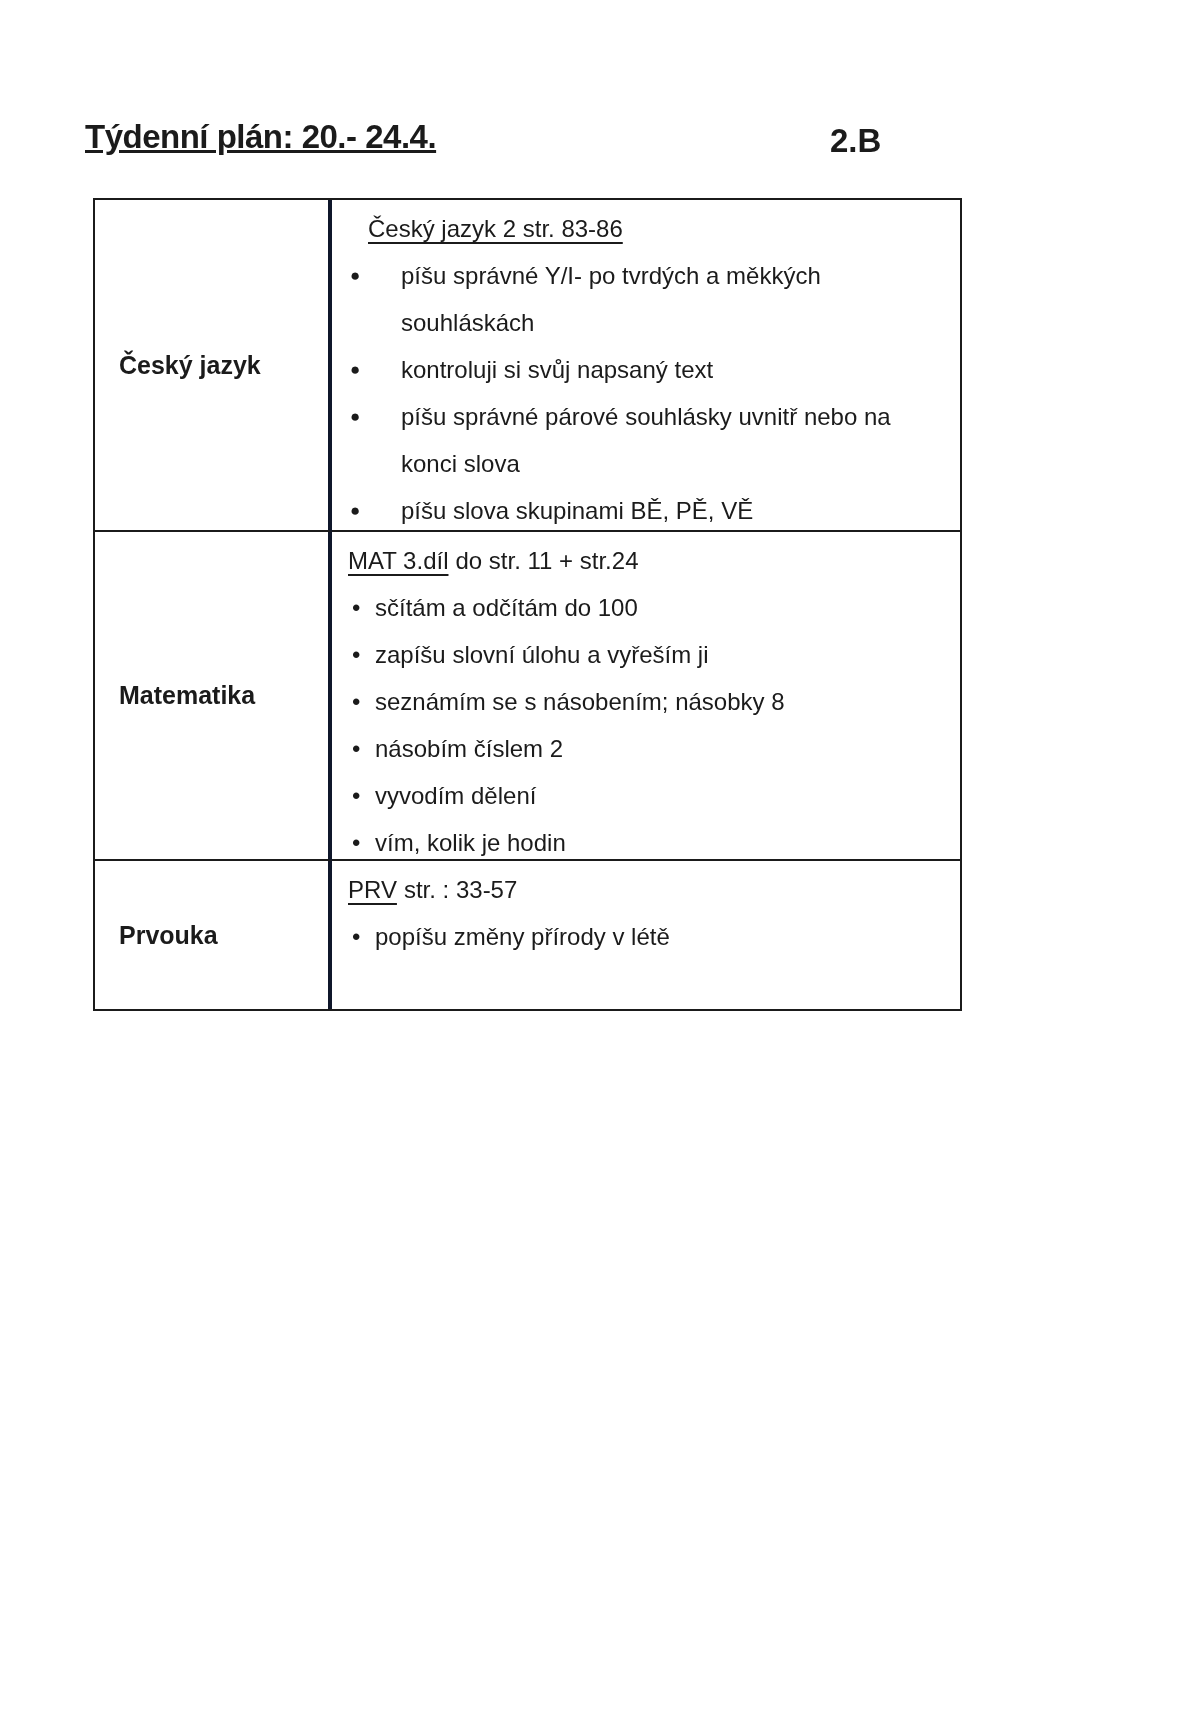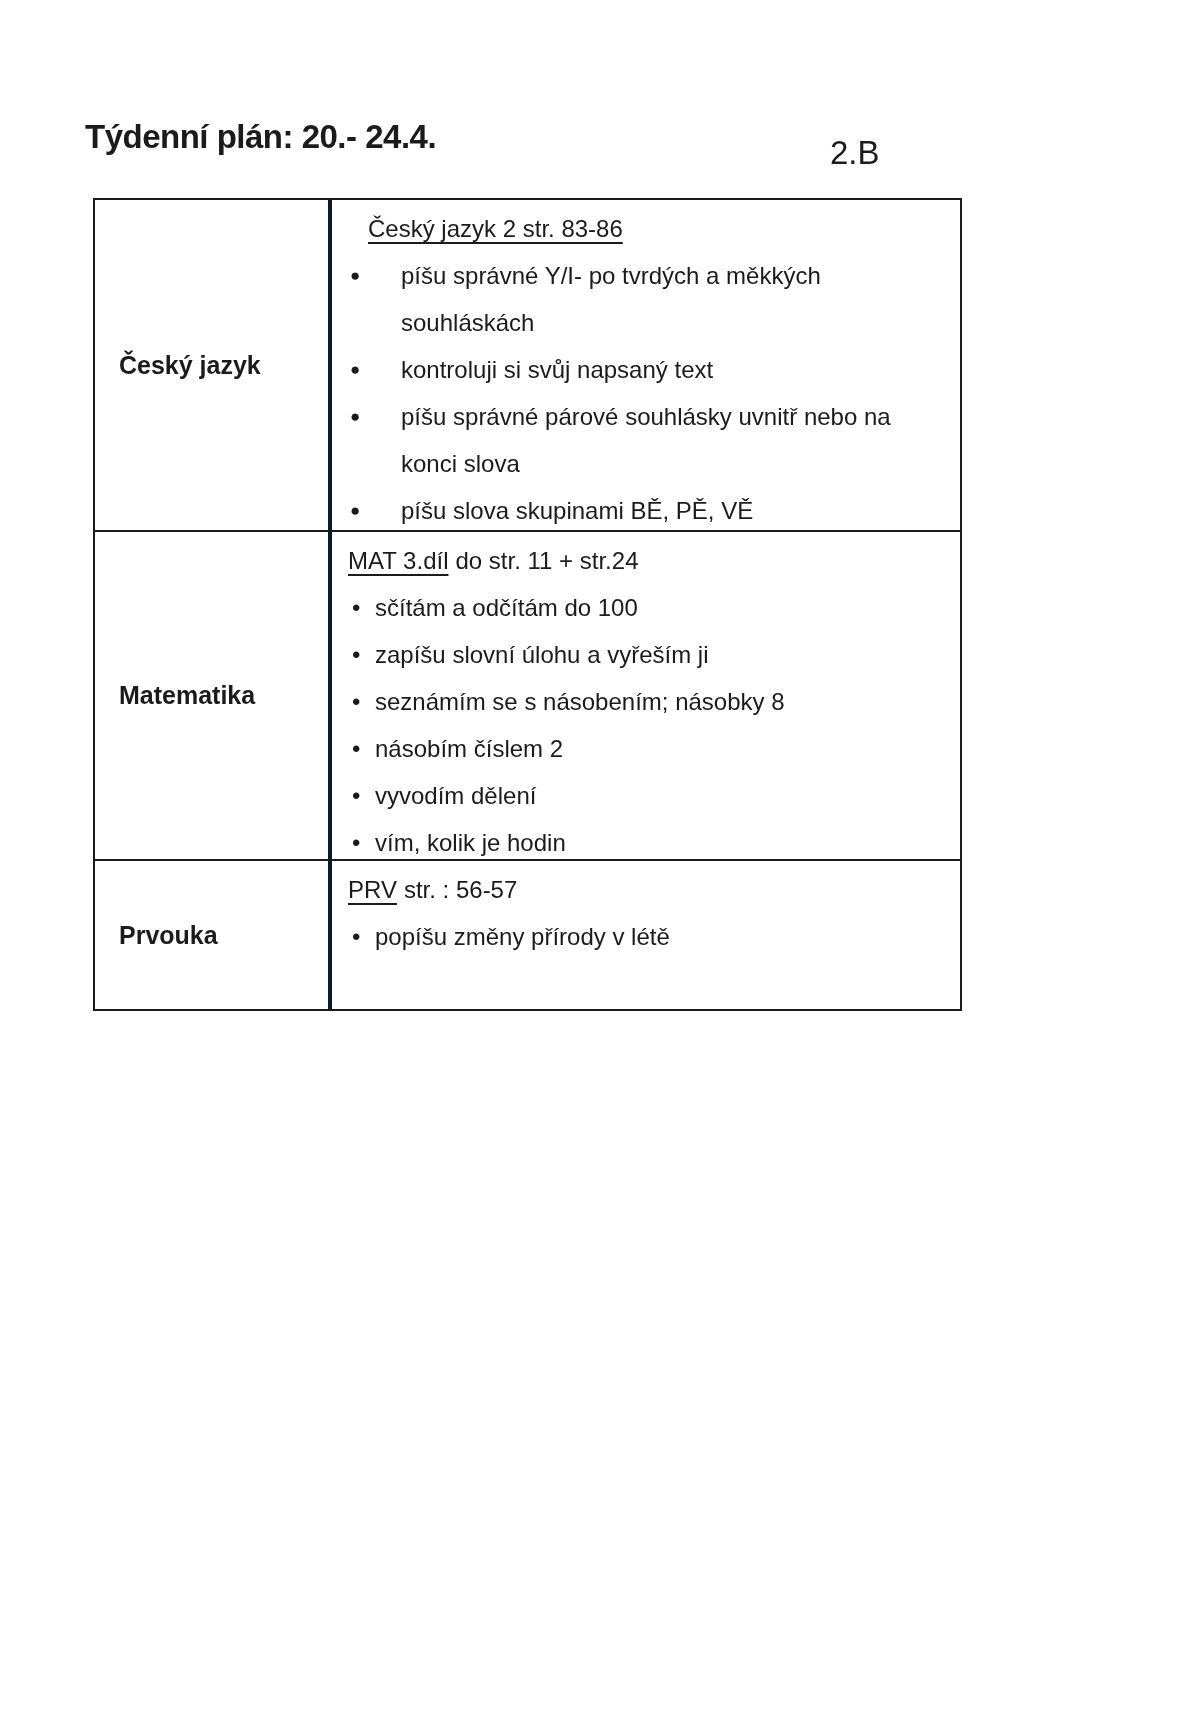--- a/index.html
+++ b/index.html
@@ -21,26 +21,27 @@
     top: 118px; left: 85px; right: 85px;
     height: 44px;
   }
   .doc-title {
     position: absolute;
     left: 0; top: 0;
     font-size: 33px;
     font-weight: bold;
     letter-spacing: -0.5px;
     white-space: nowrap;
+    text-decoration: underline;
   }
   .class-label {
     position: absolute;
-    left: 745px; top: 16px;
+    left: 745px; top: 4px;
     font-size: 33px;
-    font-weight: normal;
+    font-weight: bold;
     white-space: nowrap;
   }
   .plan-table {
     position: absolute;
     left: 93px; top: 198px;
     width: 869px; height: 813px;
     border: 2px solid #1b1b1b;
     display: grid;
     grid-template-columns: 237px 1fr;
     grid-template-rows: 332px 329px 1fr;
@@ -161,21 +162,21 @@
             </div>
           </div>
       </div>
     </div>
 
     <div class="trow">
       <div class="cell subject-cell">
         <span class="subject">Prvouka</span>
       </div>
       <div class="cell content-cell">
-        <div class="cell-header"><span class="u">PRV</span><span>str. : 56-57</span></div>
+        <div class="cell-header"><span class="u">PRV</span><span>str. : 33-57</span></div>
         <div class="bullets">
             <div class="bullet-item">
               <span class="dot small">•</span>
               <span class="txt">popíšu změny přírody v létě</span>
             </div>
           </div>
       </div>
     </div>
 
   </div>

